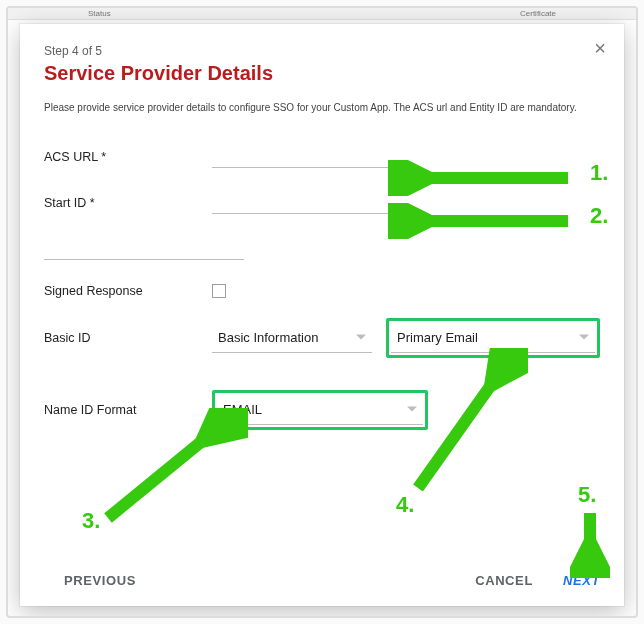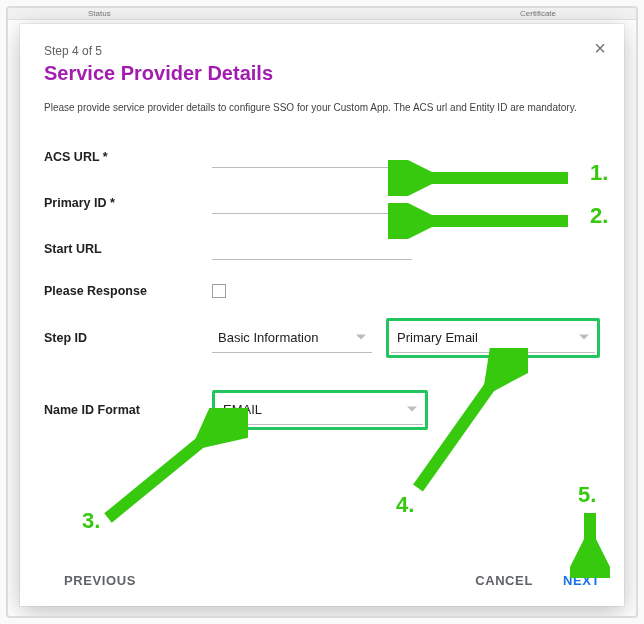--- a/index.html
+++ b/index.html
@@ -30,21 +30,21 @@
     position: absolute;
     left: 12px; right: 12px; top: 16px; bottom: 10px;
     background: #fff;
     box-shadow: 0 6px 24px rgba(0,0,0,0.25), 0 0 0 1px rgba(0,0,0,0.05);
     padding: 20px 24px 18px 24px;
   }
   .step {
     font-size: 12px; color: #616161;
   }
   .title {
-    font-size: 20px; font-weight: 600; color: #a21caf;
+    font-size: 20px; font-weight: 600; color: #b91c1c;
     margin-top: 4px;
   }
   .close {
     position: absolute; top: 14px; right: 18px;
     font-size: 20px; color: #757575; cursor: pointer;
     line-height: 1;
   }
   .desc {
     font-size: 10px; color: #424242;
     margin-top: 16px; line-height: 1.45;
@@ -52,21 +52,21 @@
   .form {
     margin-top: 28px;
   }
   .row {
     display: flex; align-items: center;
     margin-bottom: 20px;
     min-height: 26px;
   }
   .row .label {
     width: 168px; flex: 0 0 168px;
-    font-size: 12.5px; font-weight: 700; color: #212121;
+    font-size: 12.5px; font-weight: 400; color: #212121;
   }
   .underline-input {
     border: none; border-bottom: 1px solid #bdbdbd;
     background: transparent;
     height: 22px; padding: 2px 0;
     font-size: 13px; color: #212121;
     outline: none;
   }
   .acs, .entity, .start { width: 200px; }
   .checkbox {
@@ -102,21 +102,21 @@
     padding: 2px 2px;
   }
   .footer {
     position: absolute; left: 24px; right: 24px; bottom: 18px;
     display: flex; align-items: center;
     font-size: 13px; font-weight: 700; letter-spacing: 0.6px;
   }
   .footer .prev { color: #5f6368; cursor: pointer; padding-left: 20px; }
   .footer .spacer { flex: 1; }
   .footer .cancel { color: #5f6368; margin-right: 30px; cursor: pointer; }
-  .footer .next { color: #1a73e8; cursor: pointer; }
+  .footer .next { color: #1a73e8; cursor: pointer; font-style: italic; }
   .ann-num {
     position: absolute;
     font-size: 22px; font-weight: 800; color: #36c90e;
     pointer-events: none;
   }
   .arrow-svg { position: absolute; pointer-events: none; }
 </style>
 </head>
 <body>
 
@@ -133,36 +133,35 @@
     <div class="desc">Please provide service provider details to configure SSO for your Custom App. The ACS url and Entity ID are mandatory.</div>
 
     <div class="form">
 
       <div class="row">
         <div class="label">ACS URL *</div>
         <input class="underline-input acs" value="" style="">
       </div>
 
       <div class="row">
-        <div class="label">Primary ID *</div>
+        <div class="label">Start ID *</div>
         <input class="underline-input entity" value="" style="">
       </div>
 
       <div class="row" style="margin-bottom:16px">
-        <div class="label">Start URL</div>
         <input class="underline-input start" value="" style="">
       </div>
 
       <div class="row" style="margin-bottom:14px">
-        <div class="label">Please Response</div>
+        <div class="label">Signed Response</div>
         <div class="checkbox"></div>
       </div>
 
       <div class="row" style="margin-bottom:32px">
-        <div class="label">Step ID</div>
+        <div class="label">Basic ID</div>
         <div class="select select-basic">
           <span>Basic Information</span>
           <span class="caret"></span>
         </div>
         <div class="hl-box" style="margin-left:14px">
           <div class="select select-primary" style="margin-left:0">
             <span>Primary Email</span>
             <span class="caret"></span>
           </div>
         </div>

